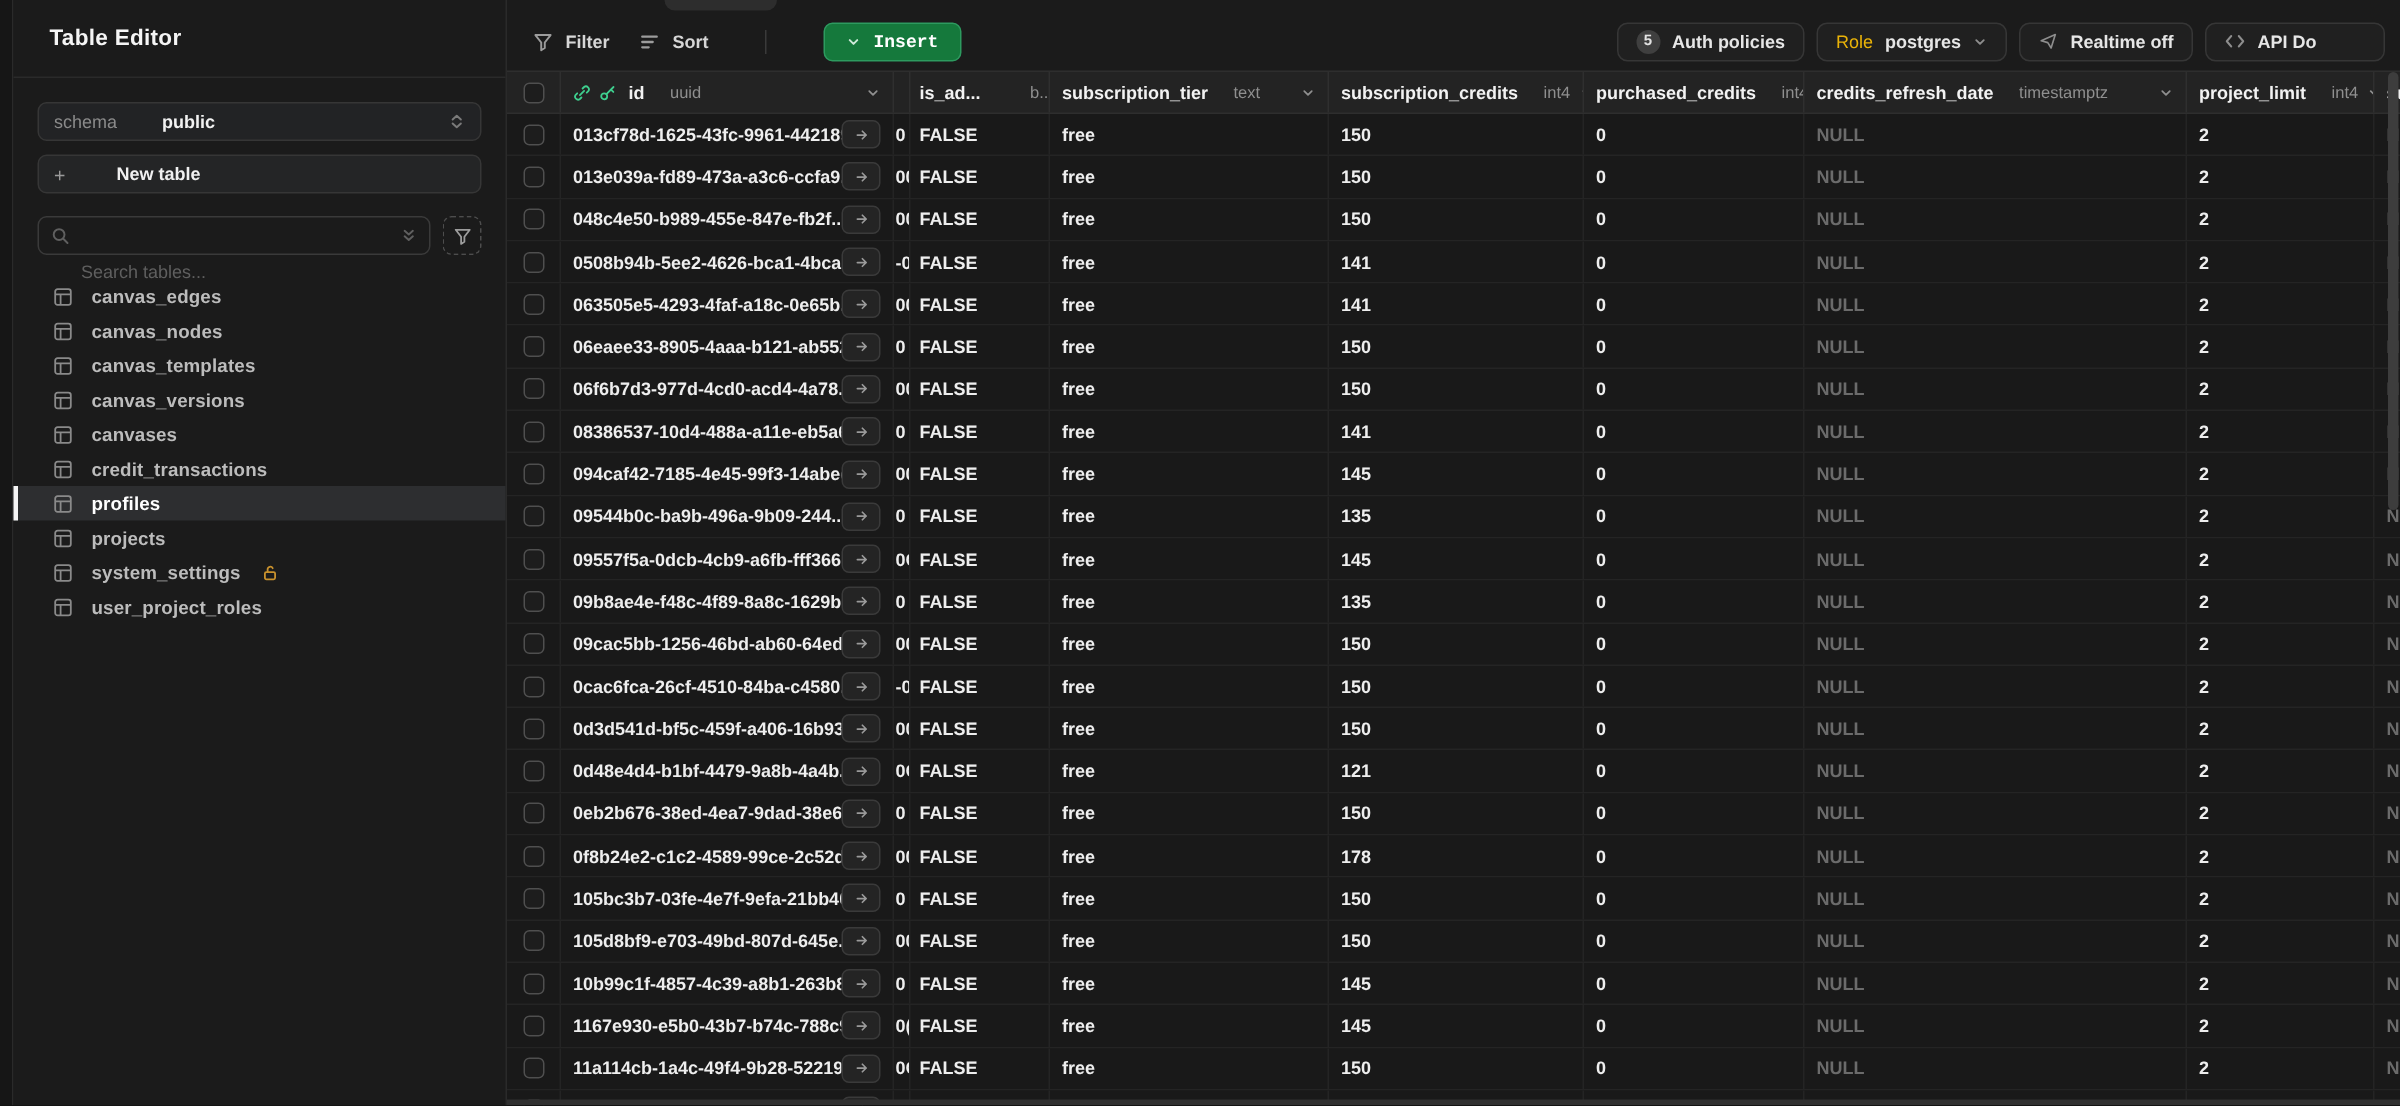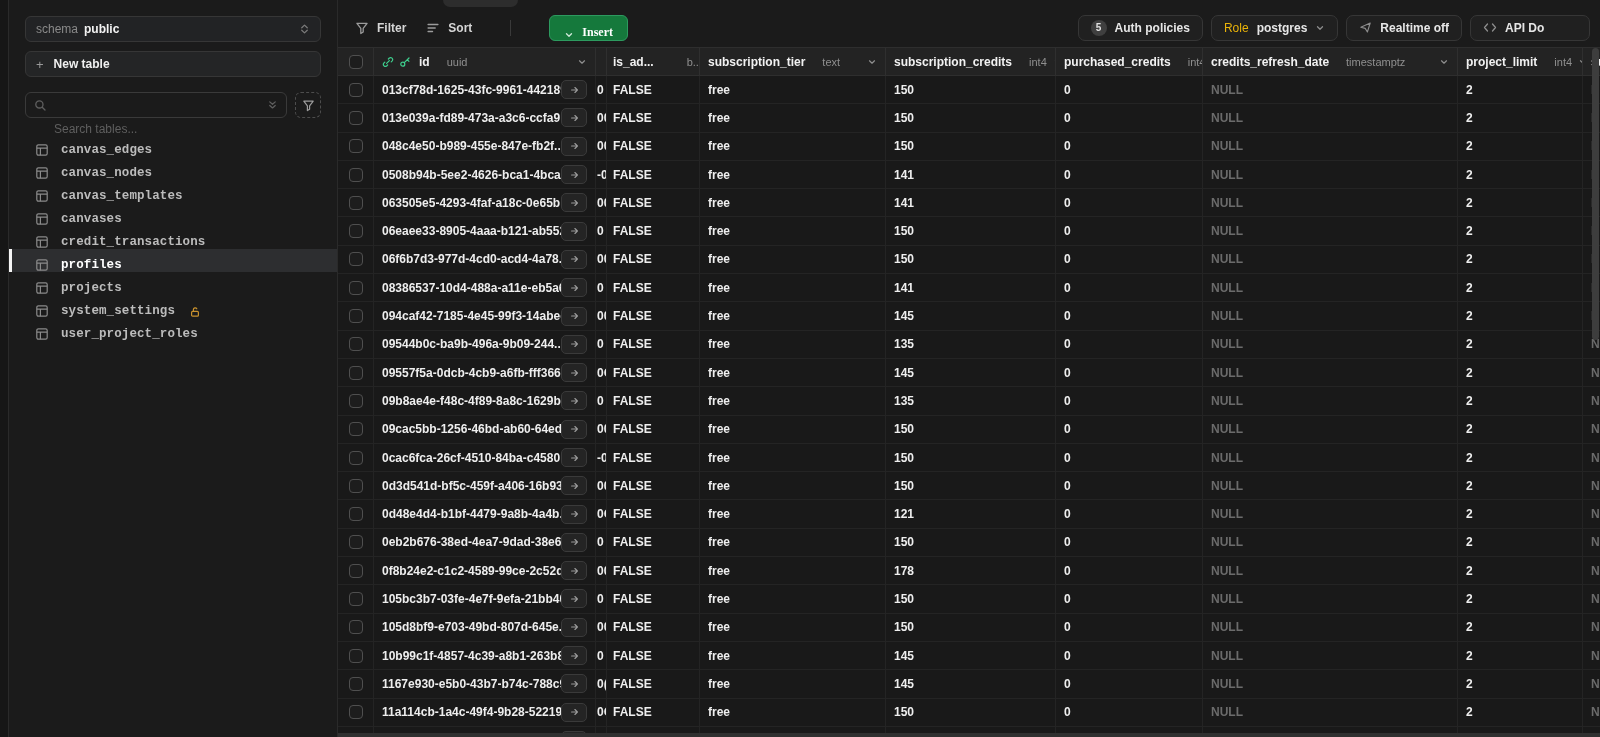--- a/index.html
+++ b/index.html
@@ -12,49 +12,49 @@
   }
   
   .left-rail { width:9px; background:#161616; border-right:1px solid #2a2a2a; flex:none; }
   
   .sidebar { width:329px; flex:none; background:#1b1b1b; border-right:1px solid #2a2a2a; display:flex; flex-direction:column; }
   .sidebar-header { height:52px; border-bottom:1px solid #2a2a2a; display:flex; align-items:center; padding:0 24px; }
   .sidebar-header h1 { font-size:15px; font-weight:700; color:#f5f5f5; letter-spacing:.2px; }
   .sidebar-controls { padding:16px 16px 4px 16px; display:flex; flex-direction:column; gap:9px; }
   .schema-select, .new-table-btn {
     width:100%; height:26px; border-radius:6px; background:#222325; border:1px solid #363636;
-    display:flex; align-items:center; padding:0 10px; color:#ececec; cursor:pointer; font-size:12px;
+    display:flex; align-items:center; padding:0 10px; color:#ececec; cursor:pointer; font-size:12px;gap:24px;
   }
   .schema-select .muted { color:#8a8a8a; margin-right:6px; }
   .schema-select .val { font-weight:700; color:#f2f2f2; }
   .schema-select .right-ic { margin-left:auto; color:#7a7a7a; display:flex; }
   .new-table-btn { background:#242526; }
   .new-table-btn .plus { color:#9a9a9a; margin-right:10px; font-size:13px; line-height:1; }
   .new-table-btn .lbl { font-weight:700; color:#f0f0f0; }
   .search-row { display:flex; gap:8px; margin-top:6px; }
   .search-box { flex:1; height:26px; border:1px solid #3a3a3a; border-radius:6px; display:flex; align-items:center; padding:0 8px; gap:7px; color:#5f5f5f; background:transparent; }
   .search-box input { flex:1; min-width:0; background:transparent; border:none; outline:none; color:#d5d5d5; font-size:12px; font-family:inherit;margin-top:48px; }
   .search-box input::placeholder { color:#5f5f5f; }
   .filter-sq { width:26px; height:26px; flex:none; border:1px dashed #4d4d4d; border-radius:6px; background:transparent; color:#9d9d9d; display:flex; align-items:center; justify-content:center; cursor:pointer; }
   .table-list { margin-top:12px; display:flex; flex-direction:column; }
-  .table-item { height:23px; display:flex; align-items:flex-end; gap:12px; padding-left:26px; color:#bcbcbc; cursor:pointer; position:relative;font-family:Liberation Mono, monospace; }
+  .table-item { height:23px; display:flex; align-items:center; gap:12px; padding-left:26px; color:#bcbcbc; cursor:pointer; position:relative; }
   .table-item .tbl-icon { color:#8a8a8a; display:flex; }
   .table-item .tbl-name { font-weight:700; font-size:12.5px; letter-spacing:.1px; }
   .table-item.selected { background:#2d2e30; color:#ffffff; }
   .table-item.selected::before { content:""; position:absolute; left:0; top:0; bottom:0; width:3px; background:#f5f5f5; }
   .table-item .lock-ic { color:#c9922e; display:flex; margin-left:2px; }
   
   .main { flex:1; min-width:0; display:flex; flex-direction:column; position:relative; background:#191919; overflow:hidden; }
   .top-pill { position:absolute; left:105px; top:0; width:75px; height:7px; background:#2d2d2d; border-radius:0 0 7px 7px; }
   .toolbar { height:47px; flex:none; display:flex; align-items:center; padding:10px 10px 2px 17px; background:#1b1b1b;gap:15px; }
   .tb-btn { display:flex; align-items:center; gap:8px; background:transparent; border:none; color:#d6d6d6; font-weight:700; font-size:12px; cursor:pointer; font-family:inherit; }
   .tb-btn .ic { color:#9c9c9c; display:flex; }
   .tb-sep { width:1px; height:16px; background:#3a3a3a; margin:0 18px; }
   .tb-left { display:flex; align-items:center; gap:20px; }
-  .insert-btn { display:flex; align-items:flex-end; gap:8px; height:26px; padding:0 14px; border-radius:6px; background:#15793c; border:1px solid #2d9a5f; color:#ffffff; font-weight:700; font-size:12px; cursor:pointer; font-family:Liberation Serif, serif; }
+  .insert-btn { display:flex; align-items:center; gap:8px; height:26px; padding:0 14px; border-radius:6px; background:#15793c; border:1px solid #2d9a5f; color:#ffffff; font-weight:700; font-size:12px; cursor:pointer; font-family:Liberation Mono, monospace; }
   .insert-btn .ic { color:#cfe9d9; display:flex; }
   .tb-right { margin-left:auto; display:flex; align-items:center; gap:8px; }
   .pill { display:flex; align-items:center; gap:8px; height:26px; padding:0 12px; border-radius:7px; background:#202020; border:1px solid #363636; color:#e6e6e6; font-weight:700; font-size:12px; white-space:nowrap; cursor:pointer; font-family:inherit; }
   .pill .ic { color:#8d8d8d; display:flex; }
   .pill .dim { color:#eab308; font-weight:400; }
   .badge { width:16px; height:16px; border-radius:50%; background:#3f3f3f; color:#e2e2e2; font-size:10px; font-weight:700; display:flex; align-items:center; justify-content:center; }
   .pill.api { width:120px; overflow:hidden; }
   
   .grid { flex:1; min-height:0; display:flex; flex-direction:column; }
   .tr, .thead { display:flex; align-items:stretch; }
@@ -86,20 +86,23 @@
   .hscroll { position:absolute; bottom:0; left:0; right:0; height:4px; background:#303030; }
   svg { display:block; }
 </style>
 </head>
 <body>
 
 <div class="app">
   <div class="left-rail"></div>
 
   <aside class="sidebar">
+    <div class="sidebar-header">
+      <h1>Table Editor</h1>
+    </div>
     <div class="sidebar-controls">
       <button class="schema-select">
         <span class="muted">schema</span>
         <span class="val">public</span>
         <span class="right-ic">
           <svg width="11" height="12" viewBox="0 0 12 12">
               <path d="M3 4.6 L6 1.8 L9 4.6 M3 7.4 L6 10.2 L9 7.4" fill="none" stroke="currentColor" stroke-width="1.4" stroke-linecap="round" stroke-linejoin="round"></path>
             </svg>
         </span>
       </button>
@@ -153,20 +156,30 @@
 
   </div>
         <div class="table-item">
     <span class="tbl-icon">
       <svg width="14" height="14" viewBox="0 0 14 14">
               <rect x="1.8" y="1.8" width="10.4" height="10.4" rx="1.6" fill="none" stroke="currentColor" stroke-width="1.2"></rect>
               <path d="M1.8 5.2 h10.4 M5.4 5.2 V12.2" stroke="currentColor" stroke-width="1.2"></path>
             </svg>
     </span>
     <span class="tbl-name">canvas_templates</span>
+
+  </div>
+        <div class="table-item">
+    <span class="tbl-icon">
+      <svg width="14" height="14" viewBox="0 0 14 14">
+              <rect x="1.8" y="1.8" width="10.4" height="10.4" rx="1.6" fill="none" stroke="currentColor" stroke-width="1.2"></rect>
+              <path d="M1.8 5.2 h10.4 M5.4 5.2 V12.2" stroke="currentColor" stroke-width="1.2"></path>
+            </svg>
+    </span>
+    <span class="tbl-name">canvas_versions</span>
 
   </div>
         <div class="table-item">
     <span class="tbl-icon">
       <svg width="14" height="14" viewBox="0 0 14 14">
               <rect x="1.8" y="1.8" width="10.4" height="10.4" rx="1.6" fill="none" stroke="currentColor" stroke-width="1.2"></rect>
               <path d="M1.8 5.2 h10.4 M5.4 5.2 V12.2" stroke="currentColor" stroke-width="1.2"></path>
             </svg>
     </span>
     <span class="tbl-name">canvases</span>

